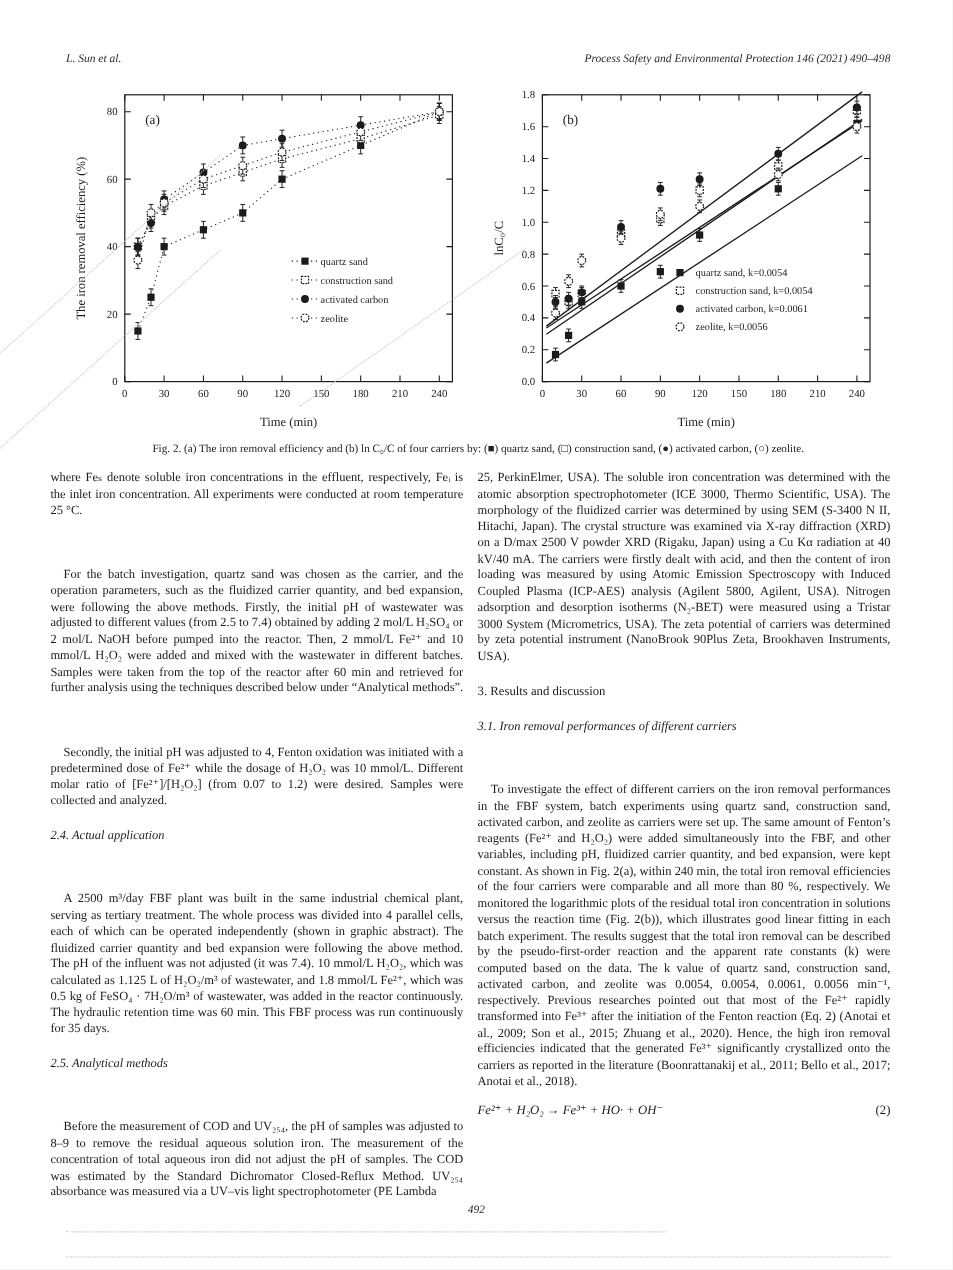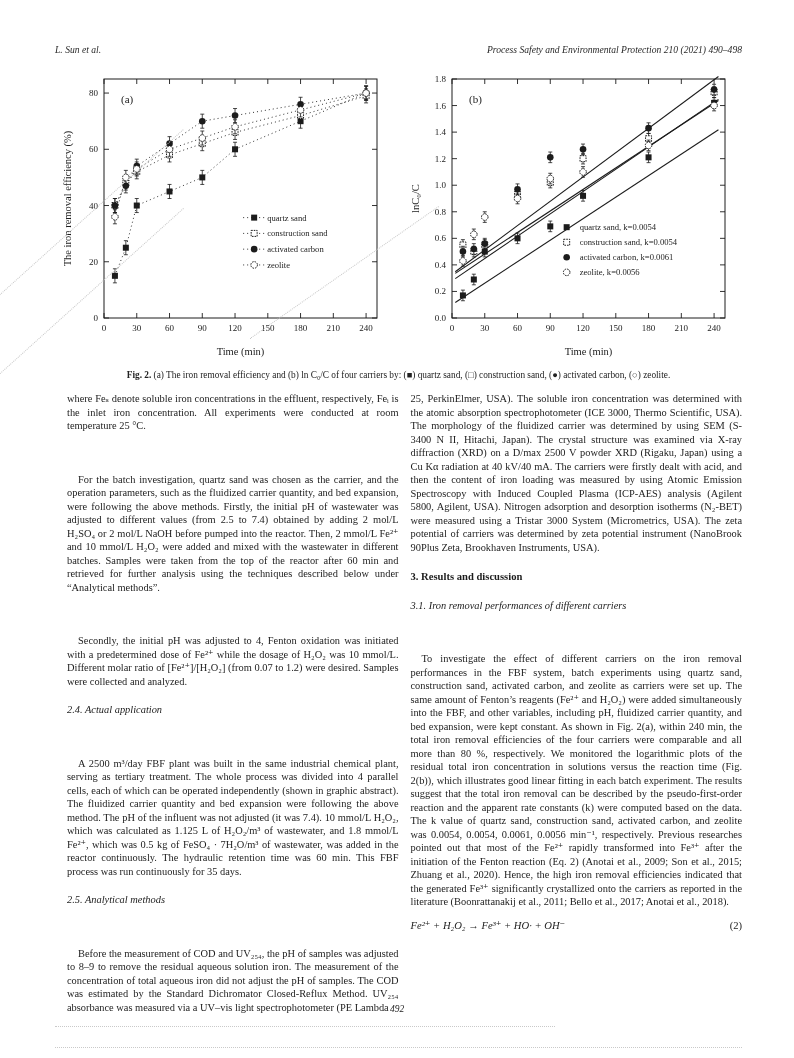--- a/index.html
+++ b/index.html
@@ -5,47 +5,47 @@
 <style>
   html,body{margin:0;padding:0;background:#e9e9e9;}
   .page{position:relative;width:794px;height:1058px;margin:0 auto;background:#ffffff;
         font-family:"Liberation Serif","DejaVu Serif",serif;color:#1c1c1c;overflow:hidden;}
   .running-head{position:absolute;top:44px;left:55px;right:52px;display:flex;
                 justify-content:space-between;font-style:italic;font-size:9.6px;color:#2a2a2a;}
   .figure-block{position:absolute;top:66px;left:55px;right:52px;}
   .charts-row{display:flex;justify-content:center;gap:18px;}
   svg{font-family:"Liberation Serif","DejaVu Serif",serif;}
   .figure-caption{margin-top:8px;text-align:center;font-size:9.3px;color:#222;}
-  .figure-caption b{font-weight:bold;}
-  .body-columns{position:absolute;top:392px;left:67px;right:52px;display:flex;gap:12px;
+  .figure-caption b{font-weight:normal;}
+  .body-columns{position:absolute;top:392px;left:42px;right:52px;display:flex;gap:12px;
                 font-size:10.4px;line-height:13.5px;text-align:justify;}
   .col{flex:1 1 0;min-width:0;}
   .para{margin:0 0 2px 0;}
   .para.indent{text-indent:11px;margin-top:40px;}
   h3.sec{font-size:10.4px;font-style:italic;font-weight:normal;margin:15px 0 11px 0;text-align:left;}
-  h2.sec{font-size:10.6px;font-style:normal;font-weight:bold;margin:16px 0 11px 0;text-align:left;}
+  h2.sec{font-size:10.6px;font-style:normal;font-weight:normal;margin:16px 0 11px 0;text-align:left;}
   .equation-row{display:flex;justify-content:space-between;align-items:flex-start;margin-top:10px;
                 font-style:italic;font-size:10.6px;}
   .equation-row .eq-num{font-style:normal;}
   .page-number{position:absolute;bottom:44px;left:0;right:0;text-align:center;font-size:9.5px;color:#222;font-style:italic;}
   .artifact{position:absolute;border-top:1.6px dotted #c9c9c9;pointer-events:none;}
   .a1{width:300px;left:-40px;top:330px;transform:rotate(-42deg);transform-origin:left top;}
   .a2{width:260px;left:-10px;top:382px;transform:rotate(-42deg);transform-origin:left top;}
   .a3{width:230px;left:250px;top:338px;transform:rotate(-35deg);transform-origin:left top;}
   .a4{left:55px;width:500px;top:1026px;}
   .a5{left:55px;right:52px;top:1047px;width:auto;}
 </style>
 </head>
 <body>
 
 <div class="page">
 
   <div class="running-head">
     <span>L. Sun et al.</span>
-    <span>Process Safety and Environmental Protection 210 (2021) 490–498</span>
+    <span>Process Safety and Environmental Protection 146 (2021) 490–498</span>
   </div>
 
   <div class="figure-block">
     <div class="charts-row">
       <svg id="chartA" width="330" height="296">
           <rect x="44" y="13" width="273" height="239" fill="none" stroke="#1c1c1c" stroke-width="1"></rect>
           <line x1="44" y1="252" x2="44" y2="247" stroke="#1c1c1c" stroke-width="0.9"></line>
           <line x1="44" y1="13" x2="44" y2="18" stroke="#1c1c1c" stroke-width="0.9"></line>
           <text x="44" y="265" font-size="9" fill="#1c1c1c" text-anchor="middle">0</text>
           <line x1="76.75999999999999" y1="252" x2="76.75999999999999" y2="247" stroke="#1c1c1c" stroke-width="0.9"></line>

